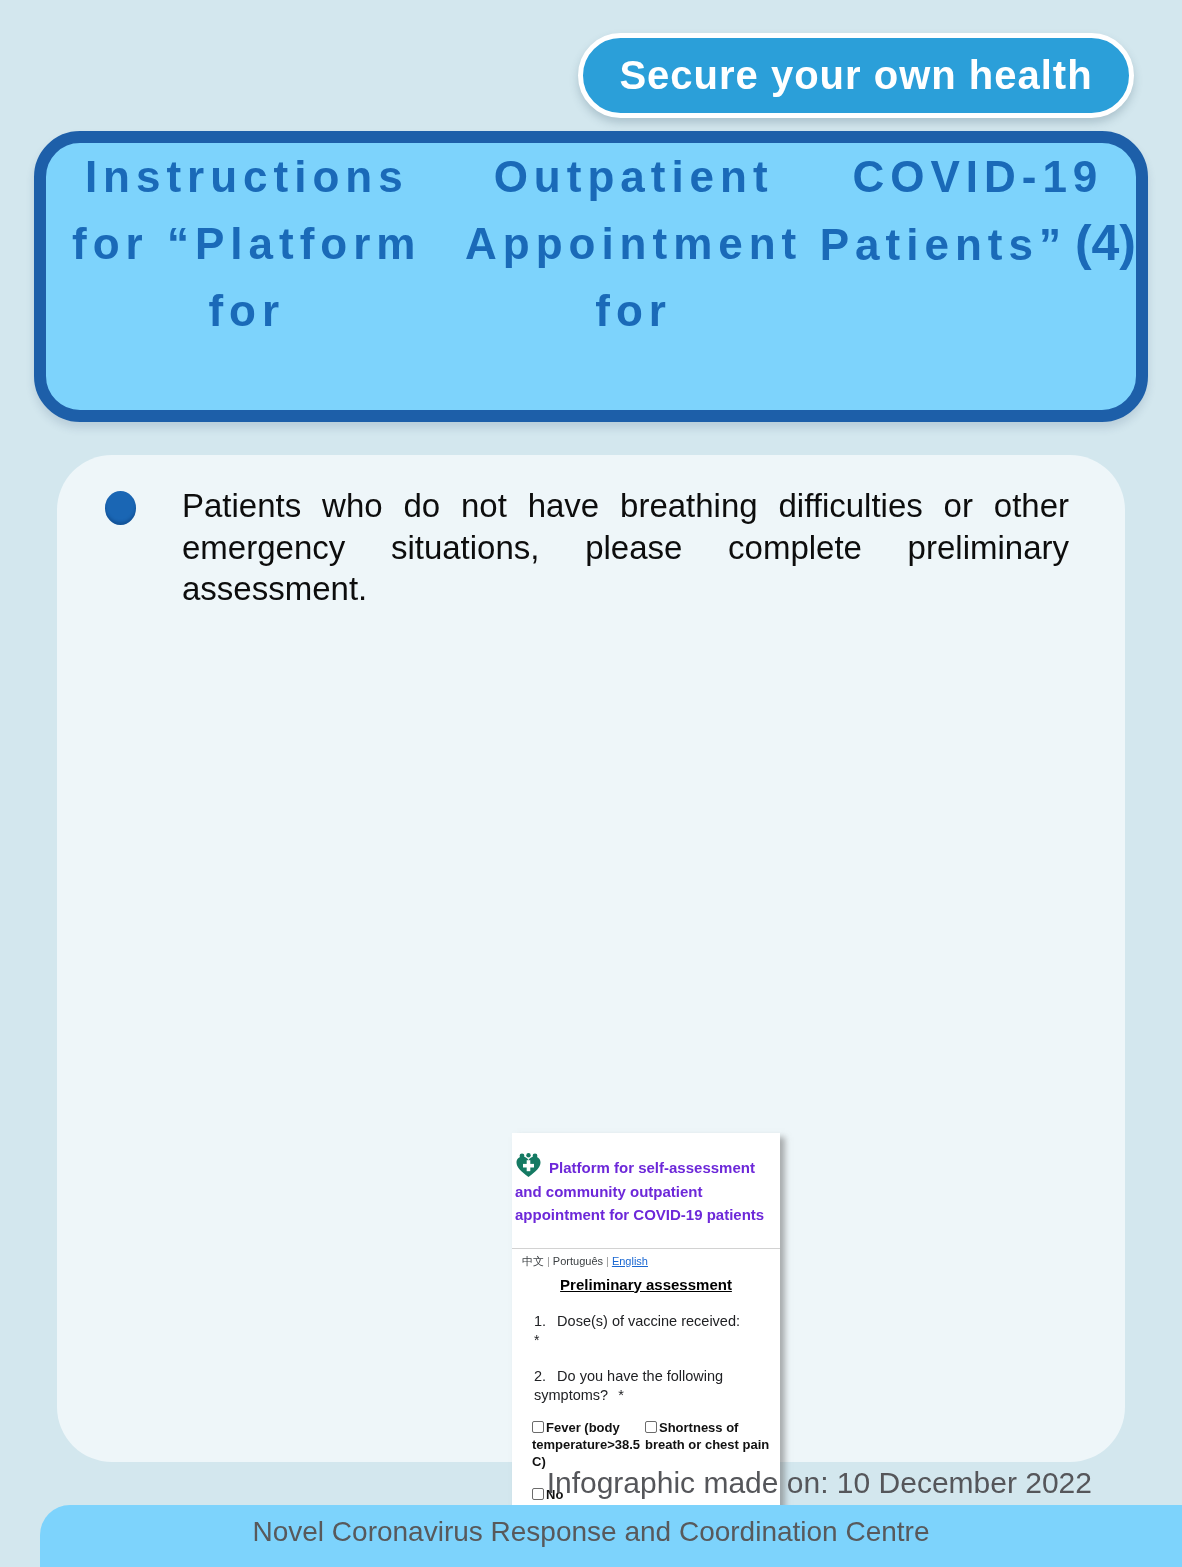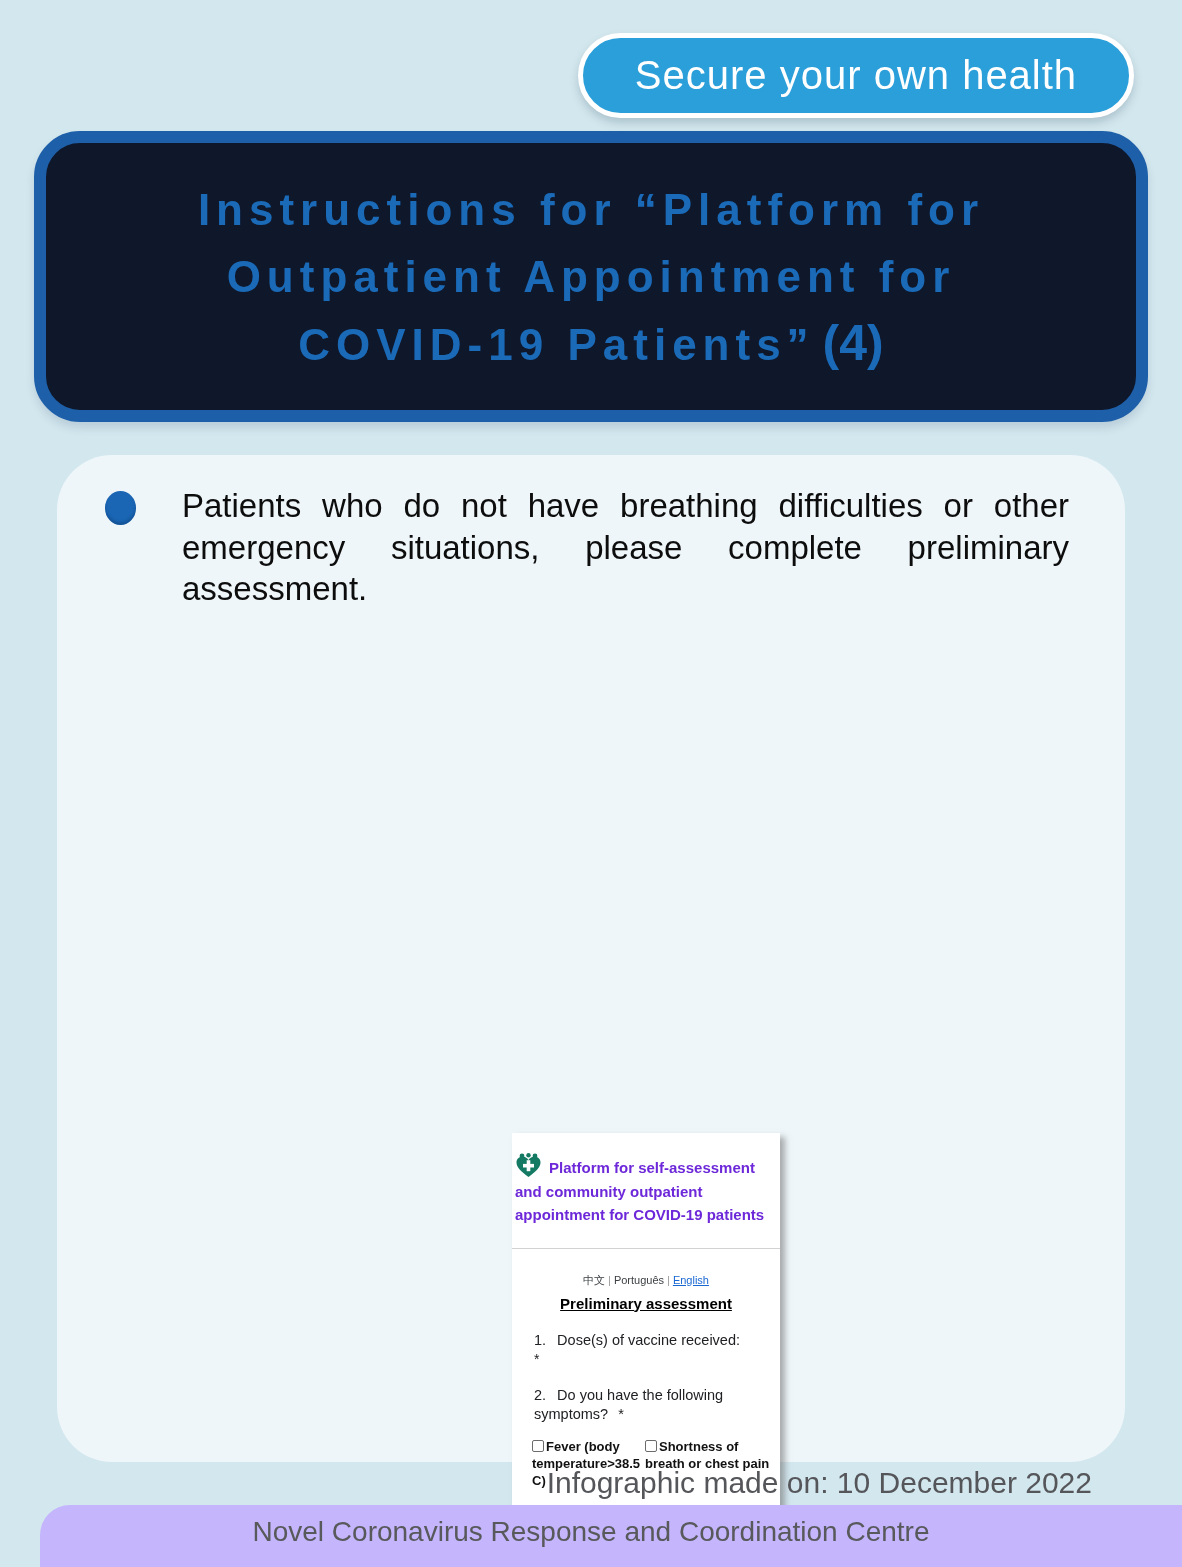--- a/index.html
+++ b/index.html
@@ -9,29 +9,29 @@
     background: #d3e7ee;
     font-family: "Liberation Sans", sans-serif;
     overflow: hidden;
   }
 
   
   .badge {
     position: absolute; left: 578px; top: 33px; width: 556px; height: 85px;
     background: #2b9fd9; border: 5px solid #ffffff; border-radius: 46px;
     display: flex; align-items: center; justify-content: center;
-    color: #ffffff; font-size: 40px; font-weight: normal; letter-spacing: 1px;
+    color: #ffffff; font-size: 40px; font-weight: bold; letter-spacing: 1px;
     box-shadow: 0 5px 9px rgba(60,90,110,0.25);
   }
 
   
   .title-box {
     position: absolute; left: 34px; top: 131px; width: 1114px; height: 291px;
-    background: #0f172a; border: 12px solid #1d5fa9; border-radius: 46px;
-    display: flex; flex-direction: column; justify-content: center;
+    background: #7dd3fc; border: 12px solid #1d5fa9; border-radius: 46px;
+    display: flex; flex-direction: row; justify-content: center;
     text-align: center; color: #1a6ab8; font-weight: bold;
     font-size: 44px; letter-spacing: 6px; line-height: 67px;
     box-shadow: 0 6px 8px rgba(40,70,110,0.15);
   }
   .title-suffix { letter-spacing: 0; font-size: 50px; margin-left: 8px; }
 
   
   .panel {
     position: absolute; left: 57px; top: 455px; width: 1068px; height: 1007px;
     background: #eef6f9; border-radius: 55px;
@@ -55,21 +55,21 @@
     position: absolute; left: 455px; top: 678px; width: 268px; height: 768px;
     background: #ffffff; color: #1b1b1b;
     box-shadow: 5px 4px 6px rgba(110,110,110,0.55);
   }
   .shot-header {
     padding: 20px 3px 0; text-align: left; font-weight: bold;
     font-size: 15px; line-height: 23.5px; color: #6d28d9;
   }
   .logo { vertical-align: -5px; margin-right: 7px; }
   .shot-divider { margin-top: 21px; border-top: 1px solid #d2d2d2; }
-  .lang-row { text-align: center; padding: 24px 10px 0; font-size: 11px; color: #3c4043; }
+  .lang-row { text-align: left; padding: 5px 10px 0; font-size: 11px; color: #3c4043; }
   .lang-row .sep { color: #9a9a9a; margin: 0 3px; }
   .lang-link { color: #1967d2; text-decoration: underline; cursor: pointer; }
   .section-title {
     text-align: center; margin-top: 7px; font-size: 15px; font-weight: bold;
     text-decoration: underline; color: #000;
   }
   .q { margin: 19px 12px 0 22px; font-size: 14.5px; line-height: 19px; color: #202124; font-weight: 500; }
   .q .qnum { margin-right: 11px; }
   .q .req-inline { margin-left: 10px; }
   .req-line { margin: 1px 0 0 22px; font-size: 14px; color: #202124; }
@@ -87,21 +87,21 @@
   .col-left { width: 113px; flex: none; }
   .col-right { flex: 1; }
   .opt-item { font-size: 13px; font-weight: bold; line-height: 17px; margin-bottom: 11px; color: #111; }
 
   .made-on {
     position: absolute; top: 1466px; right: 90px;
     font-size: 30px; color: #55565a;
   }
   .footer-bar {
     position: absolute; left: 40px; right: 0; top: 1505px; height: 62px;
-    background: #c4b5fd; border-top-left-radius: 30px;
+    background: #7dd3fc; border-top-left-radius: 30px;
     display: flex; align-items: center; justify-content: center;
     padding-right: 40px; padding-bottom: 8px;
   }
   .footer-text { font-size: 28px; color: #58595b; }
 </style>
 </head>
 <body>
 
 <div class="badge">
   <span>Secure your own health</span>

